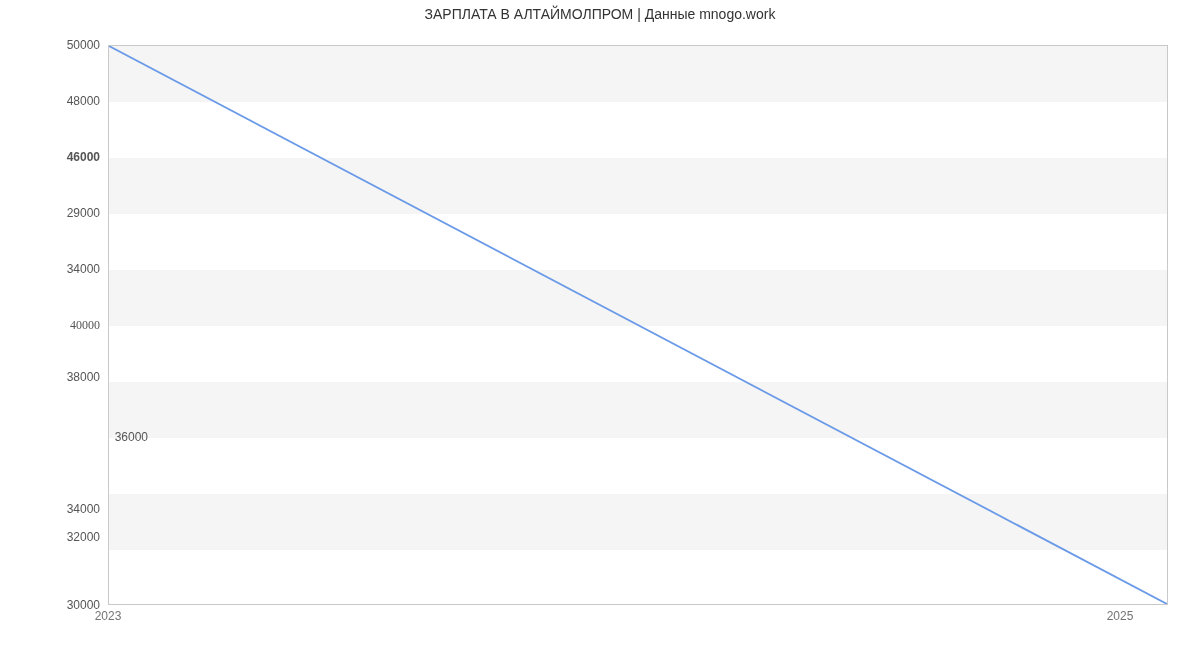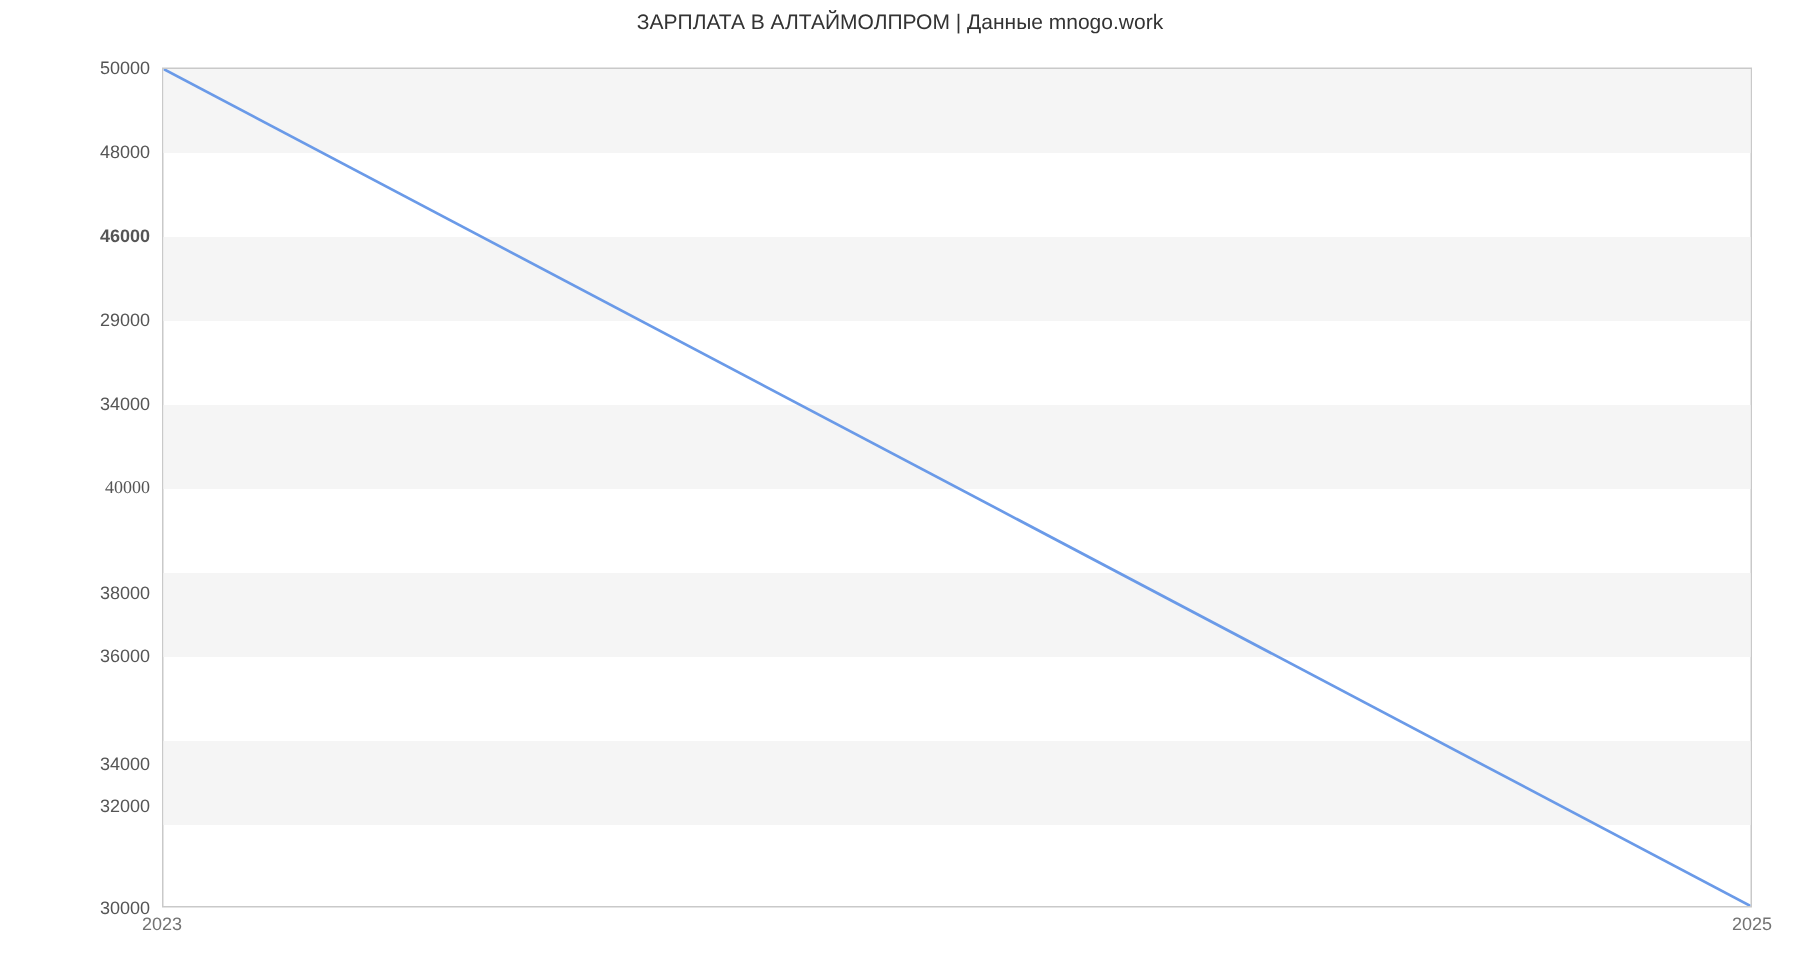--- a/index.html
+++ b/index.html
@@ -90,27 +90,27 @@
 
     <svg class="line-layer" id="lineSvg" viewBox="0 0 1060 560" preserveAspectRatio="none">
         <polyline points="0,0 1060,560" fill="none" stroke="#6a9ae8" stroke-width="1.8"></polyline>
       </svg>
   </div>
 
   <div class="y-labels" id="yLabels">
       <span style="top: 605px;">30000</span>
       <span style="top: 537px;">32000</span>
       <span style="top: 493px; margin-top: 16px;">34000</span>
-      <span style="top: 437px;">36000</span>
-      <span style="top: 395px;">38000</span>
+      <span style="top: 437px; margin-left: 48px;">36000</span>
+      <span style="top: 377px;">38000</span>
       <span style="top: 325px; font-family: Liberation Serif, serif;">40000</span>
       <span style="top: 269px;">34000</span>
       <span style="top: 213px;">29000</span>
       <span style="top: 157px; font-weight: bold;">46000</span>
       <span style="top: 101px;">48000</span>
       <span style="top: 45px;">50000</span>
     </div>
   <div class="x-labels" id="xLabels">
       <span style="left: 108px;">2023</span>
-      <span style="left: 1168px;">2025</span>
+      <span style="left: 1120px;">2025</span>
     </div>
 
 </div>
 
 </body></html>

